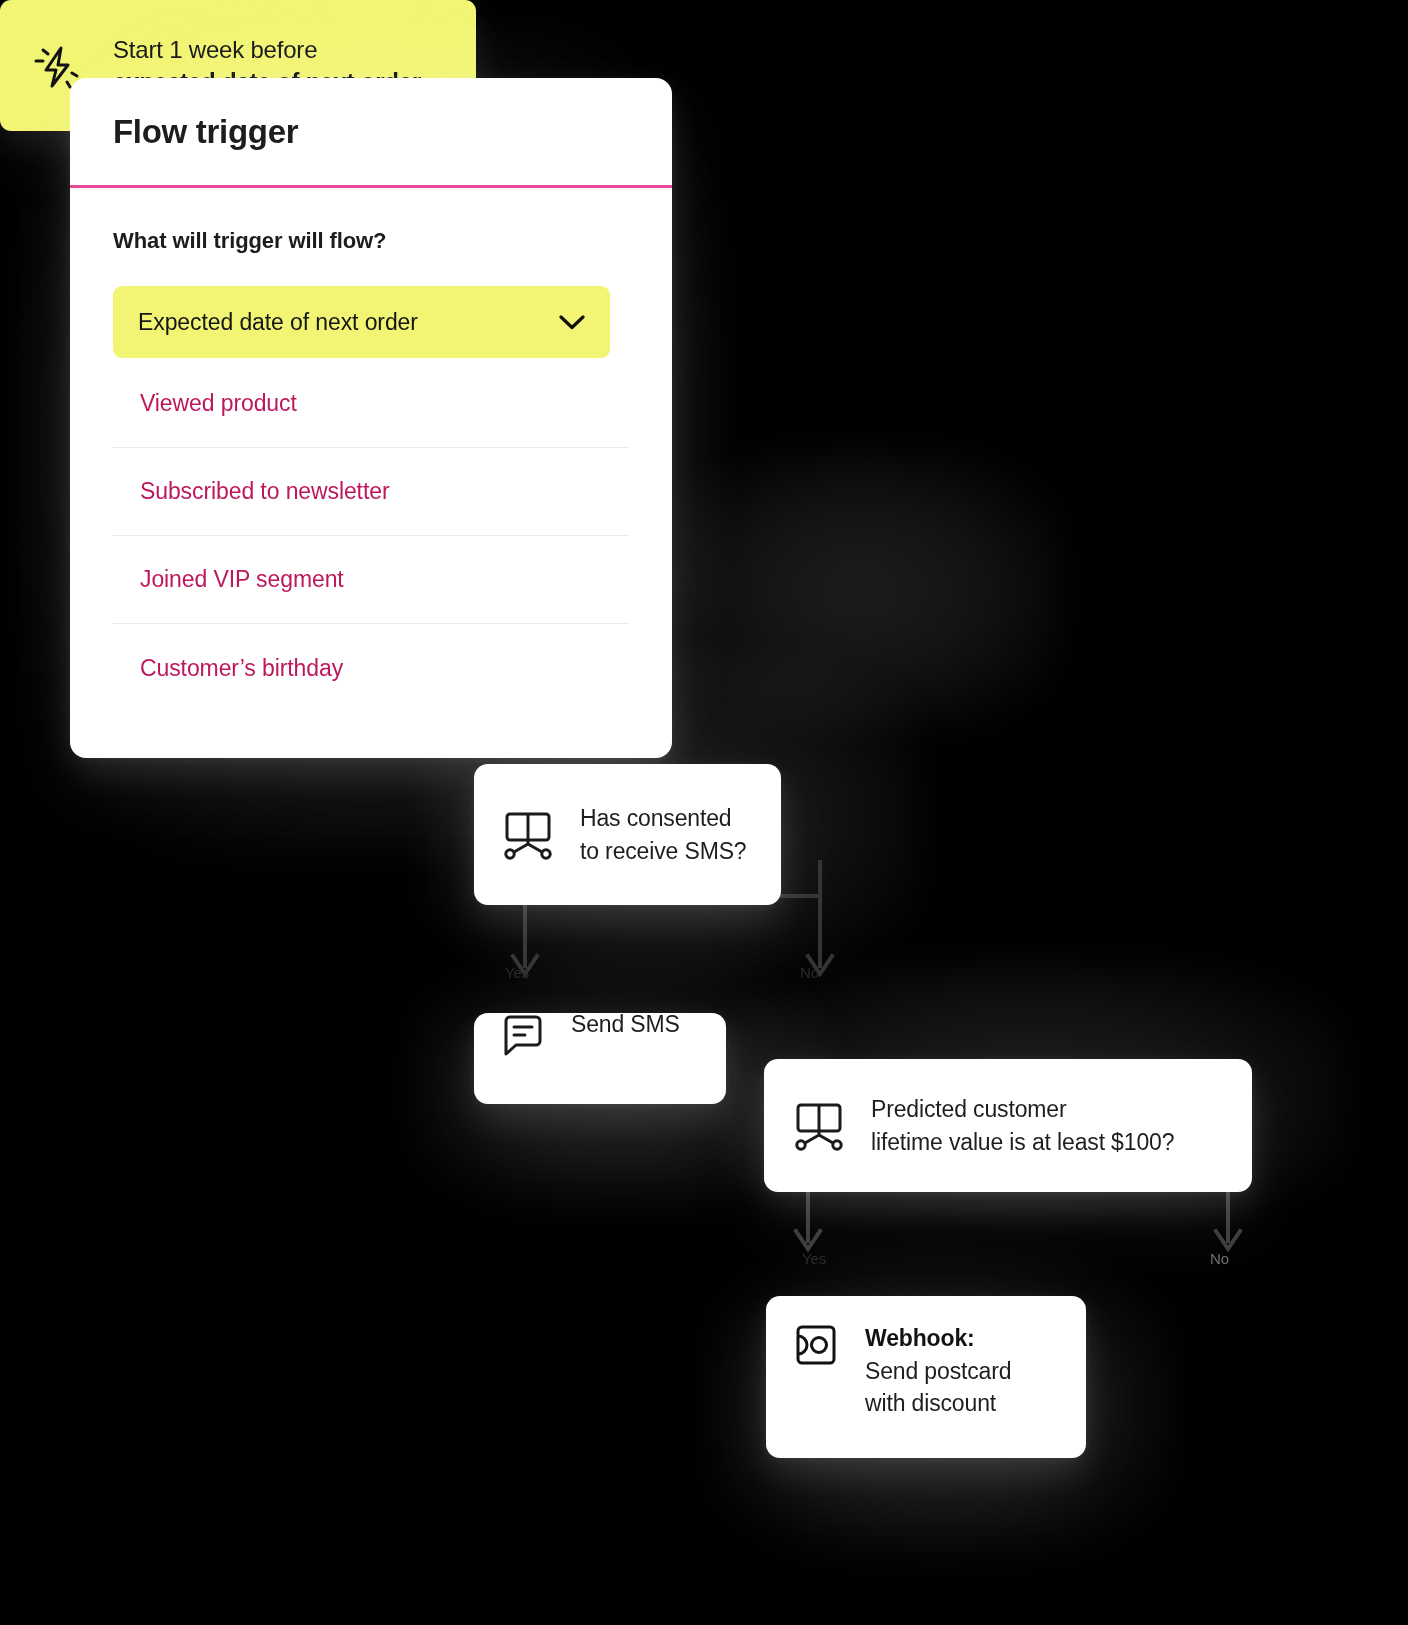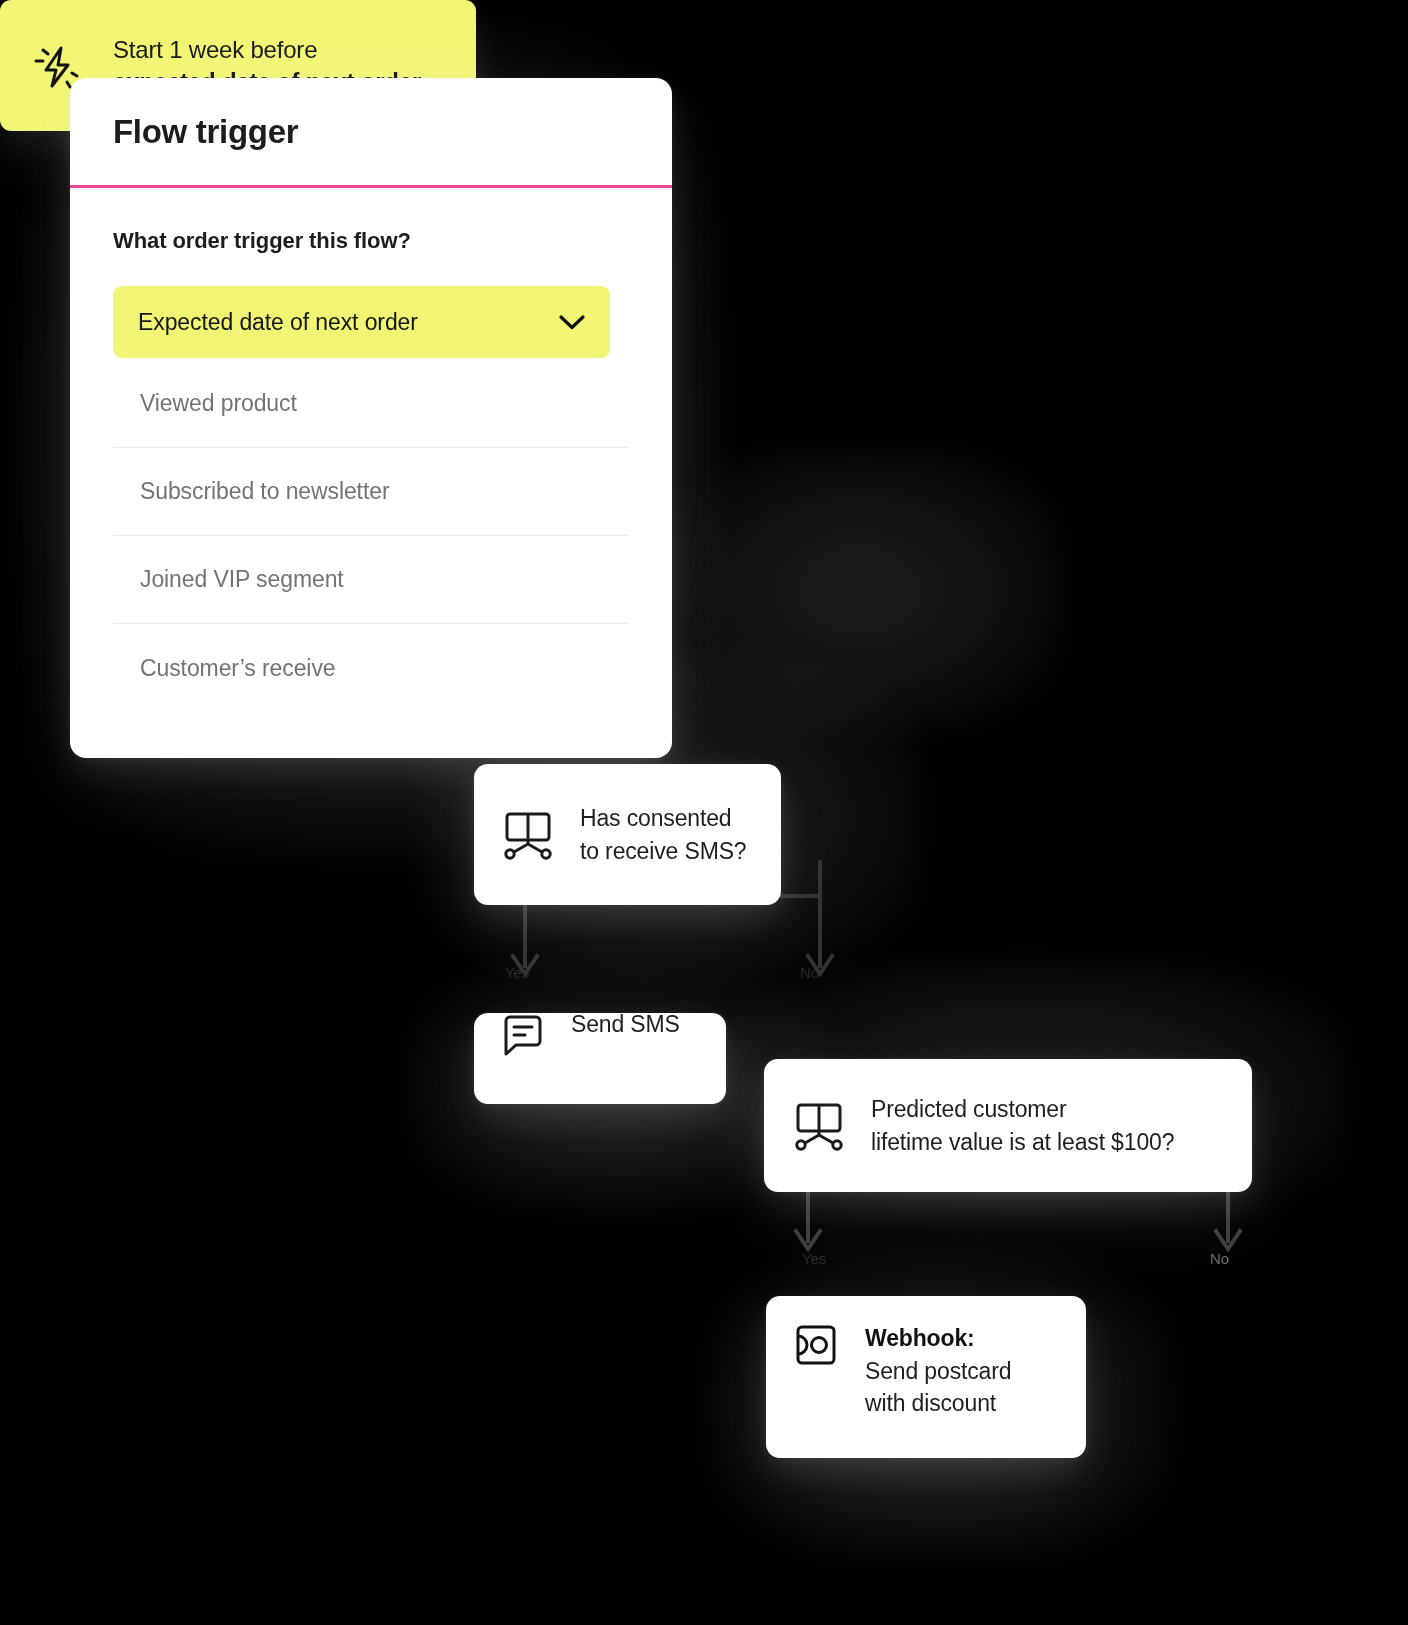--- a/index.html
+++ b/index.html
@@ -56,21 +56,21 @@
     display: flex; align-items: center; justify-content: space-between;
     padding: 0 25px 0 25px;
     cursor: pointer;
   }
   #trigger-select-value { font-size: 23px; color: #161616; letter-spacing:-0.1px; }
   .chevron-down { width: 26px; height: 15px; flex: none; }
   .opt-list { margin-top: 2px; }
   .opt-item {
     height: 88px;
     display: flex; align-items: center;
-    font-size: 23px; color: #737373; letter-spacing:-0.1px;
+    font-size: 23px; color: #be185d; letter-spacing:-0.1px;
     padding-left: 27px;
     border-bottom: 1px solid #eaeaea;
     cursor: pointer;
   }
   .opt-item.last { border-bottom: none; }
 
   
   #trigger-node {
     left: 468px; top: 516px; width: 476px; height: 131px;
     background: #F2F573;
@@ -155,34 +155,34 @@
     <path d="M438 88 L450 106 L462 88" stroke="#3c3c3c" stroke-width="4" fill="none" stroke-linecap="square"></path>
   </svg>
   <div class="edge-label" style="left:802px; top:1250px;">Yes</div>
   <div class="edge-label dim" style="left:1210px; top:1250px;">No</div>
 
   <div class="card" id="flow-panel">
     <div id="flow-panel-header">
       <div id="flow-panel-title">Flow trigger</div>
     </div>
     <div id="flow-panel-body">
-      <div id="trigger-question">What order trigger this flow?</div>
+      <div id="trigger-question">What will trigger will flow?</div>
 
       <div id="trigger-select">
         <span id="trigger-select-value">Expected date of next order</span>
         <svg class="chevron-down" viewBox="0 0 26 15">
           <path d="M2 2 L13 12.5 L24 2" stroke="#111" stroke-width="3.2" fill="none" stroke-linecap="round" stroke-linejoin="round"></path>
         </svg>
       </div>
 
       <div class="opt-list">
         <div class="opt-item">Viewed product</div>
         <div class="opt-item">Subscribed to newsletter</div>
         <div class="opt-item">Joined VIP segment</div>
-        <div class="opt-item last">Customer’s receive</div>
+        <div class="opt-item last">Customer’s birthday</div>
       </div>
     </div>
   </div>
 
   <div id="trigger-node">
     <svg width="48" height="52" viewBox="0 0 48 52">
       <path d="M28 8 L13 30 L23 30 L19 46 L35 25 L25 25 Z" stroke="#131313" stroke-width="3" fill="none" stroke-linejoin="round"></path>
       <path d="M10 10 L15 14" stroke="#131313" stroke-width="3" stroke-linecap="round"></path>
       <path d="M3 21 L10 21" stroke="#131313" stroke-width="3" stroke-linecap="round"></path>
       <path d="M39 33 L44 36" stroke="#131313" stroke-width="3" stroke-linecap="round"></path>

